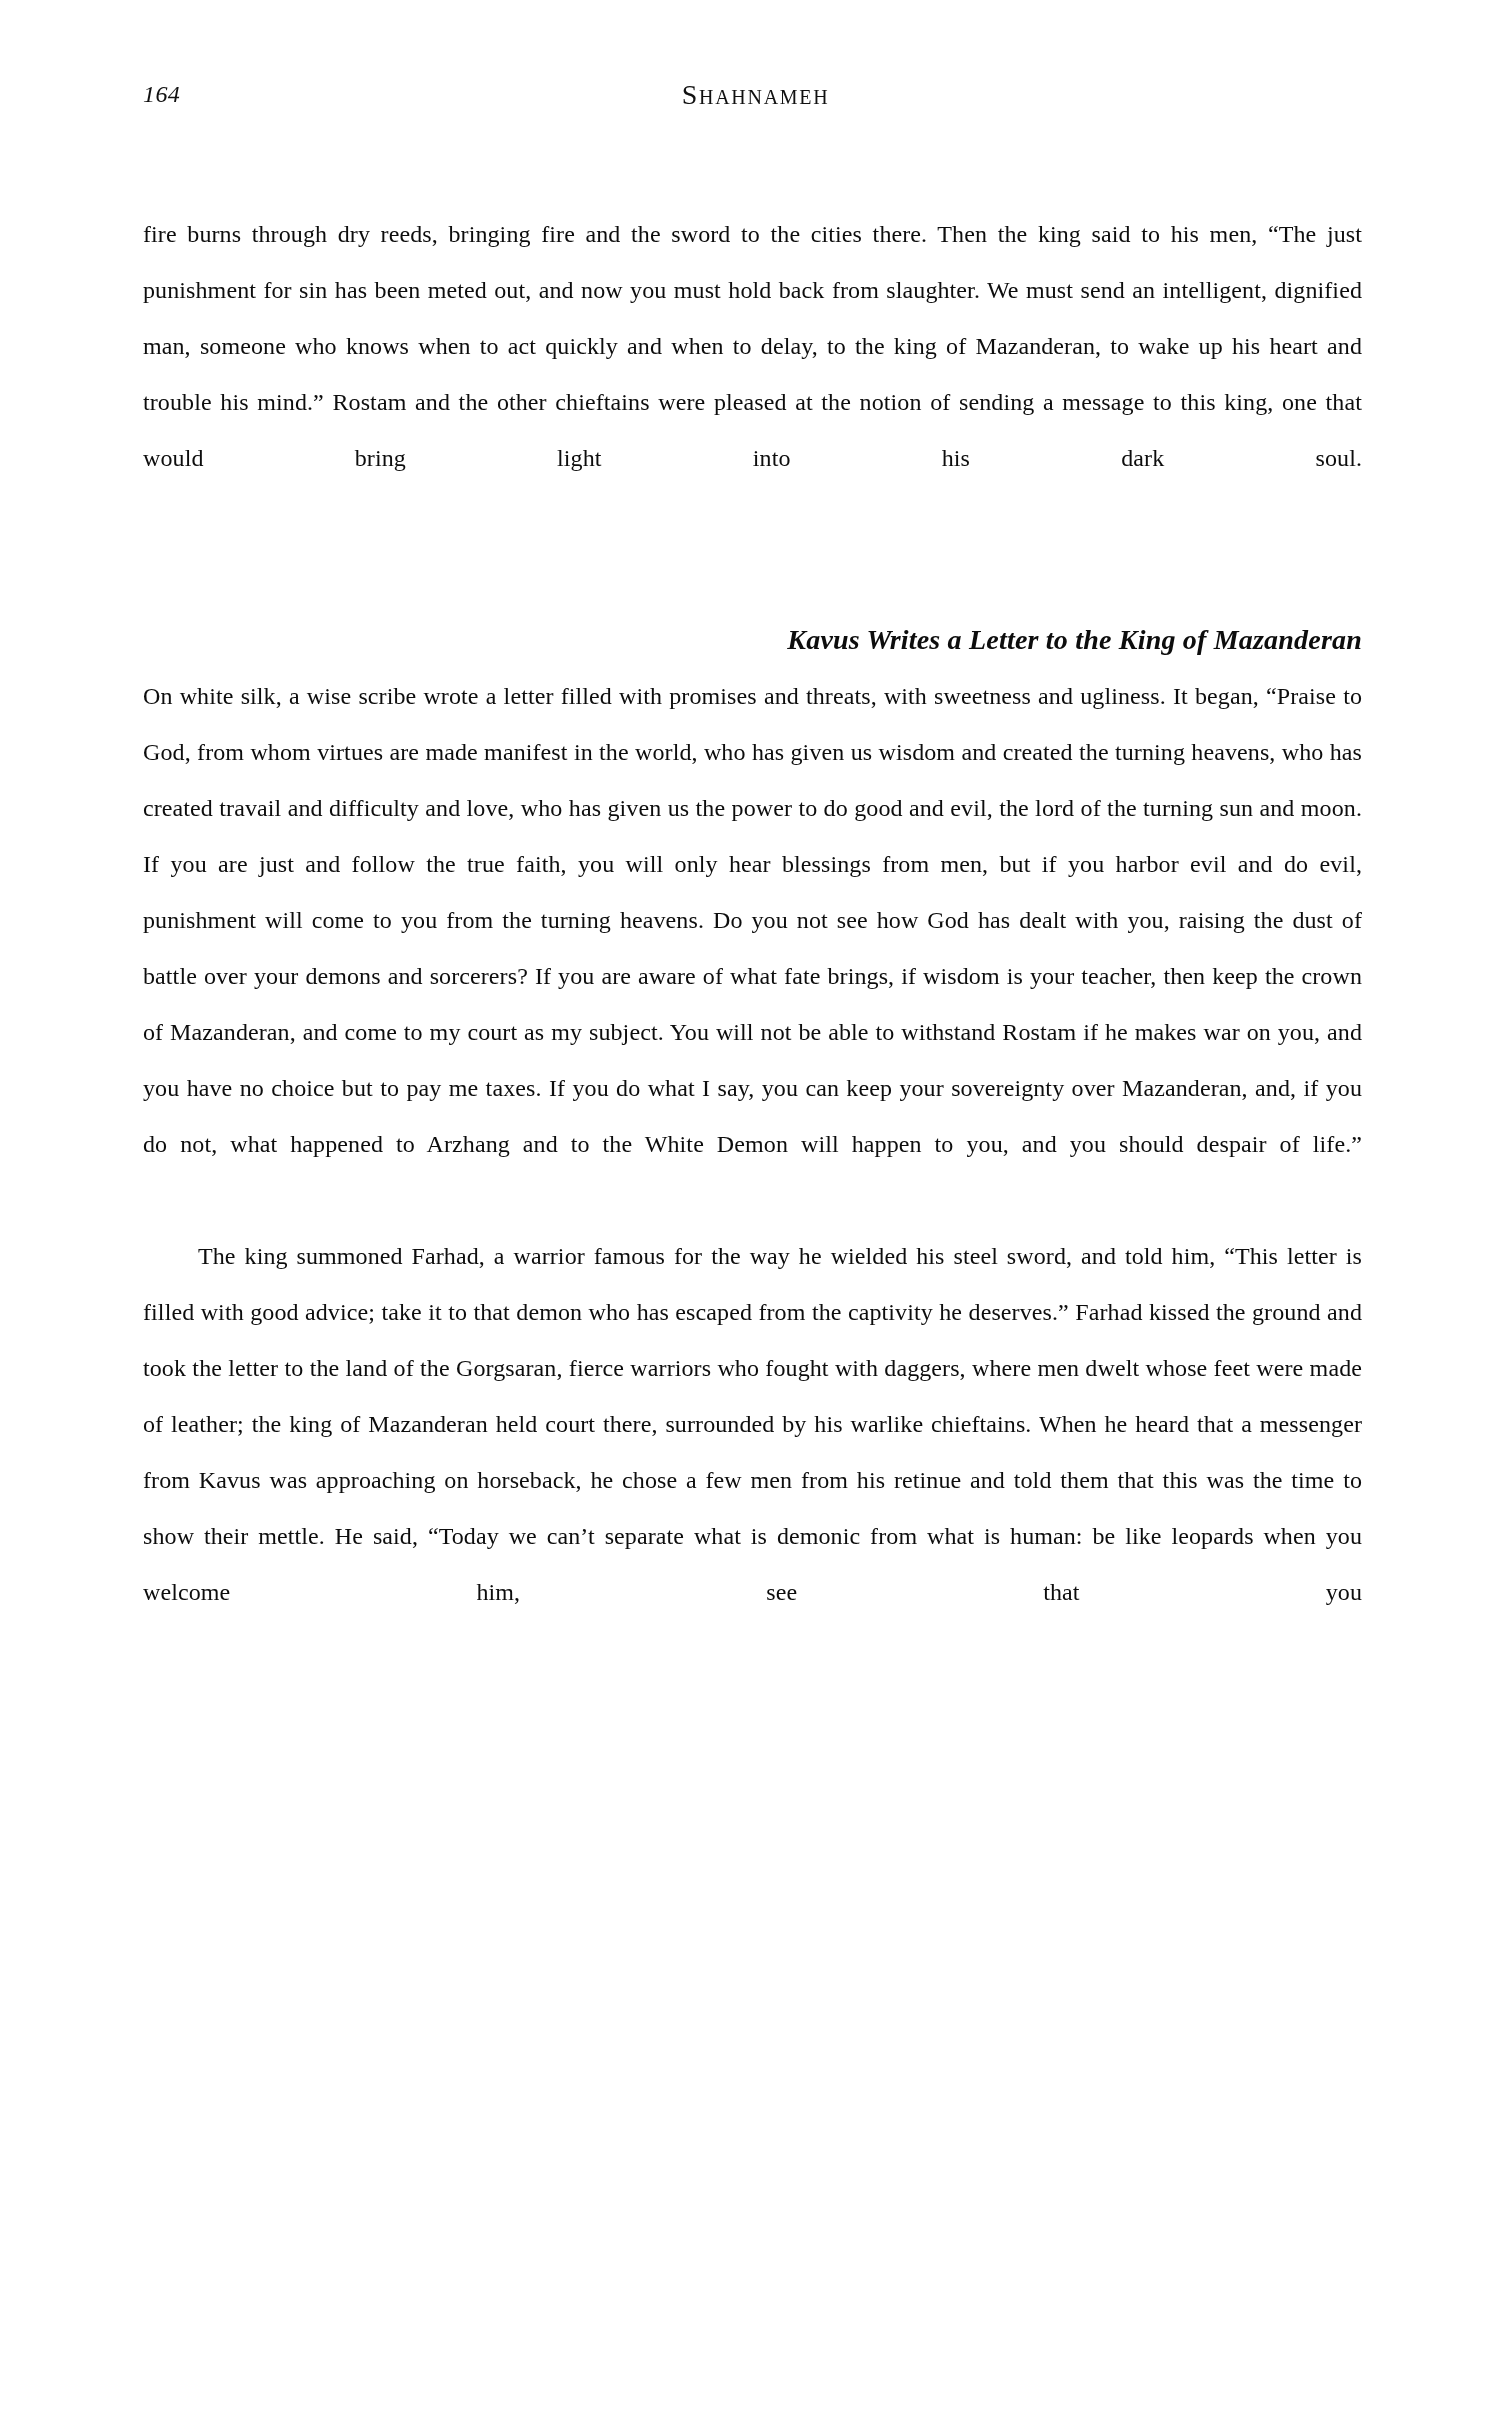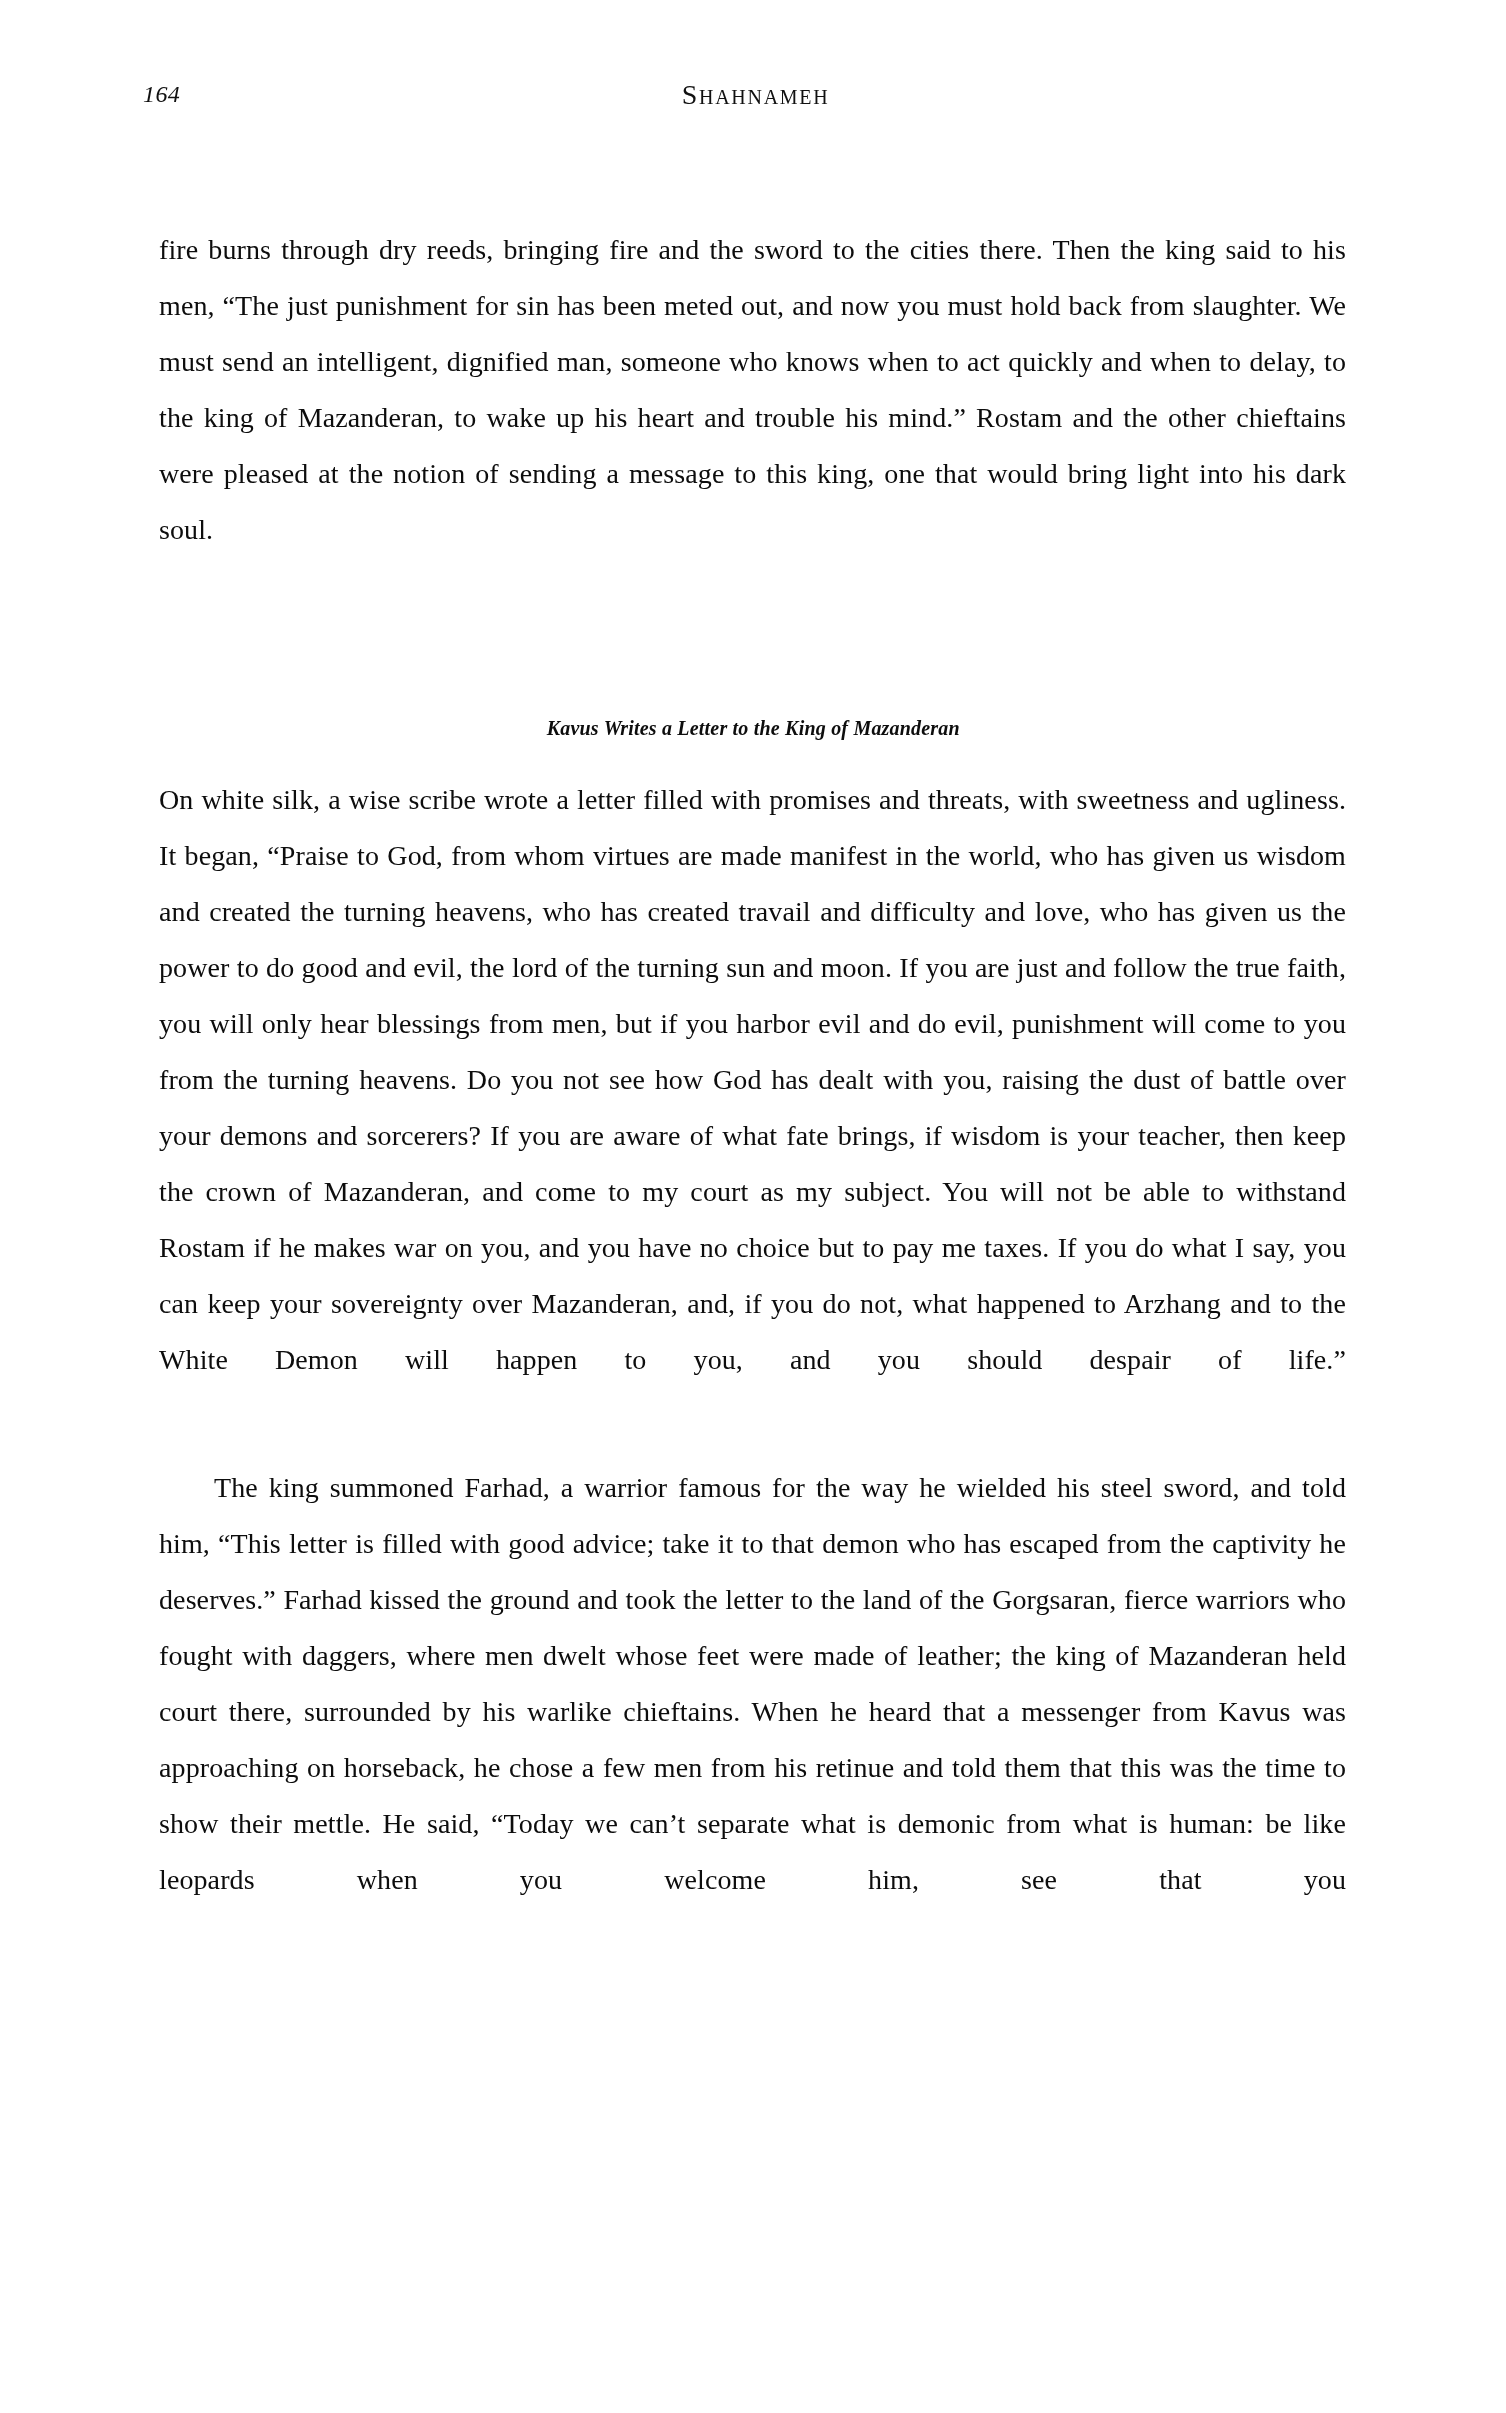--- a/index.html
+++ b/index.html
@@ -57,47 +57,47 @@
 
   
   .textblock {
     position: absolute;
     top: 206px;
     left: 143px;
     width: 1219px;
   }
 
   p.body-par {
-    margin: 16px;
-    font-size: 28px;
+    margin: 0;
+    font-size: 24px;
     line-height: 56px;
     text-align: justify;
     text-justify: inter-word;
     letter-spacing: 0.1px;
     word-spacing: 0.2px;
     hyphens: manual;
     -webkit-hyphens: manual;
   }
 
   p.body-par.indent {
     text-indent: 55px;
   }
 
   p.body-par.last-flush > :last-child {
     
   }
 
   .section-head {
     margin: 0;
-    font-size: 20px;
+    font-size: 28px;
     line-height: 56px;
     font-weight: bold;
     font-style: italic;
     letter-spacing: 0.2px;
-    text-align: center;
+    text-align: right;
     padding-left: 1.6px;
   }
 
   .gap-before-head {
     height: 70px;
   }
 
   
   p.body-par::after {
     content: "";

